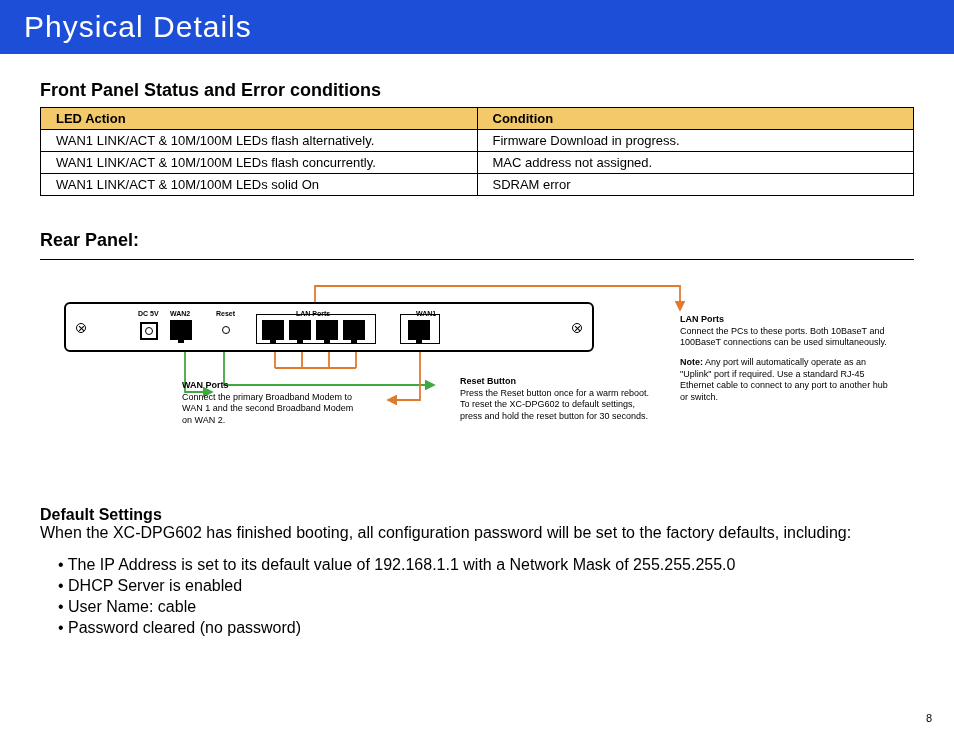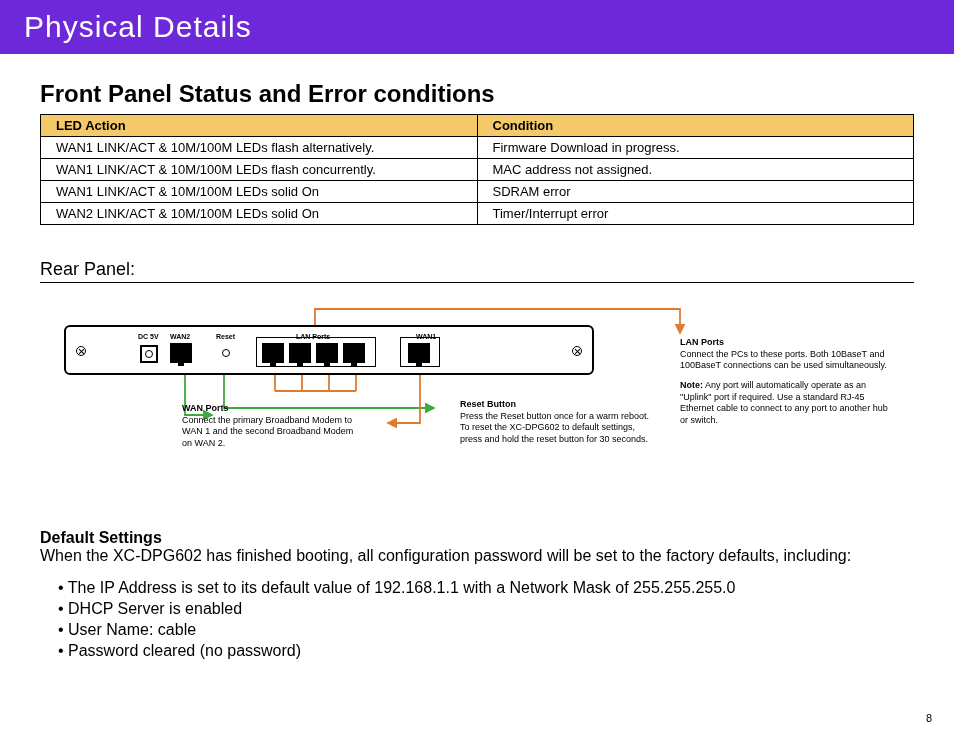--- a/index.html
+++ b/index.html
@@ -1,24 +1,24 @@
 <!DOCTYPE html>
 <html><head>
 <meta charset="utf-8">
 <style>
   * { box-sizing: border-box; margin: 0; padding: 0; }
   body { font-family: Arial, Helvetica, sans-serif; width: 954px; height: 738px; background: #fff; color: #000; position: relative; }
-  .header-bar { background: #6d28d9; height: 54px; display: flex; align-items: center; padding-left: 24px; }
+  .header-bar { background: #1d4ed8; height: 54px; display: flex; align-items: center; padding-left: 24px; }
   .header-bar h1 { color: #fff; font-weight: 300; font-size: 30px; letter-spacing: 1px; font-family: "Segoe UI Light", "Helvetica Neue", Arial, sans-serif; }
   .content { padding: 26px 40px 0 40px; }
-  .section-title { font-family: "Segoe UI", Arial, sans-serif; font-weight: 700; font-size: 24px; margin-bottom: 6px; }
+  .section-title { font-family: "Segoe UI", Arial, sans-serif; font-weight: 700; font-size: 18px; margin-bottom: 6px; }
   table.status { width: 100%; border-collapse: collapse; font-size: 13px; }
   table.status th, table.status td { border: 1px solid #000; padding: 3px 15px; text-align: left; font-weight: normal; }
   table.status th { background: #f3c969; font-weight: 700; }
-  .rear-title { font-family: "Segoe UI", Arial, sans-serif; font-size: 18px; font-weight: 400; margin-top: 34px; padding-bottom: 2px; border-bottom: 1px solid #000; }
+  .rear-title { font-family: "Segoe UI", Arial, sans-serif; font-size: 18px; font-weight: 700; margin-top: 34px; padding-bottom: 8px; border-bottom: 1px solid #000; }
   .diagram-area { position: relative; height: 190px; margin-top: 20px; }
   
   .device { position: absolute; left: 24px; top: 22px; width: 530px; height: 50px; border: 2px solid #000; border-radius: 6px; background: #fff; }
   .screw { width: 10px; height: 10px; border: 1px solid #000; border-radius: 50%; position: absolute; top: 19px; }
   .screw::before, .screw::after { content: ""; position: absolute; background: #000; }
   .screw::before { left: 4px; top: 1px; width: 1px; height: 7px; transform: rotate(45deg); }
   .screw::after  { left: 4px; top: 1px; width: 1px; height: 7px; transform: rotate(-45deg); }
   .screw.left { left: 10px; } .screw.right { right: 10px; }
   .dlabel { position: absolute; font-size: 7px; font-weight: 700; top: 6px; }
   .dc-jack { position: absolute; left: 74px; top: 18px; width: 18px; height: 18px; border: 2px solid #000; display:flex; align-items:center; justify-content:center; }
@@ -59,24 +59,20 @@
           <td>WAN1 LINK/ACT &amp; 10M/100M LEDs flash alternatively.</td>
           <td>Firmware Download in progress.</td>
         </tr>
     <tr>
           <td>WAN1 LINK/ACT &amp; 10M/100M LEDs flash concurrently.</td>
           <td>MAC address not assigned.</td>
         </tr>
     <tr>
           <td>WAN1 LINK/ACT &amp; 10M/100M LEDs solid On</td>
           <td>SDRAM error</td>
-        </tr>
-    <tr>
-          <td>WAN2 LINK/ACT &amp; 10M/100M LEDs solid On</td>
-          <td>Timer/Interrupt error</td>
         </tr>
   </tbody>
     </table>
 
   <div class="rear-title">Rear Panel:</div>
 
   <div class="diagram-area">
     <svg class="wires">
       <defs>
         <marker id="arr-green" markerWidth="6" markerHeight="6" refX="5" refY="3" orient="auto">

